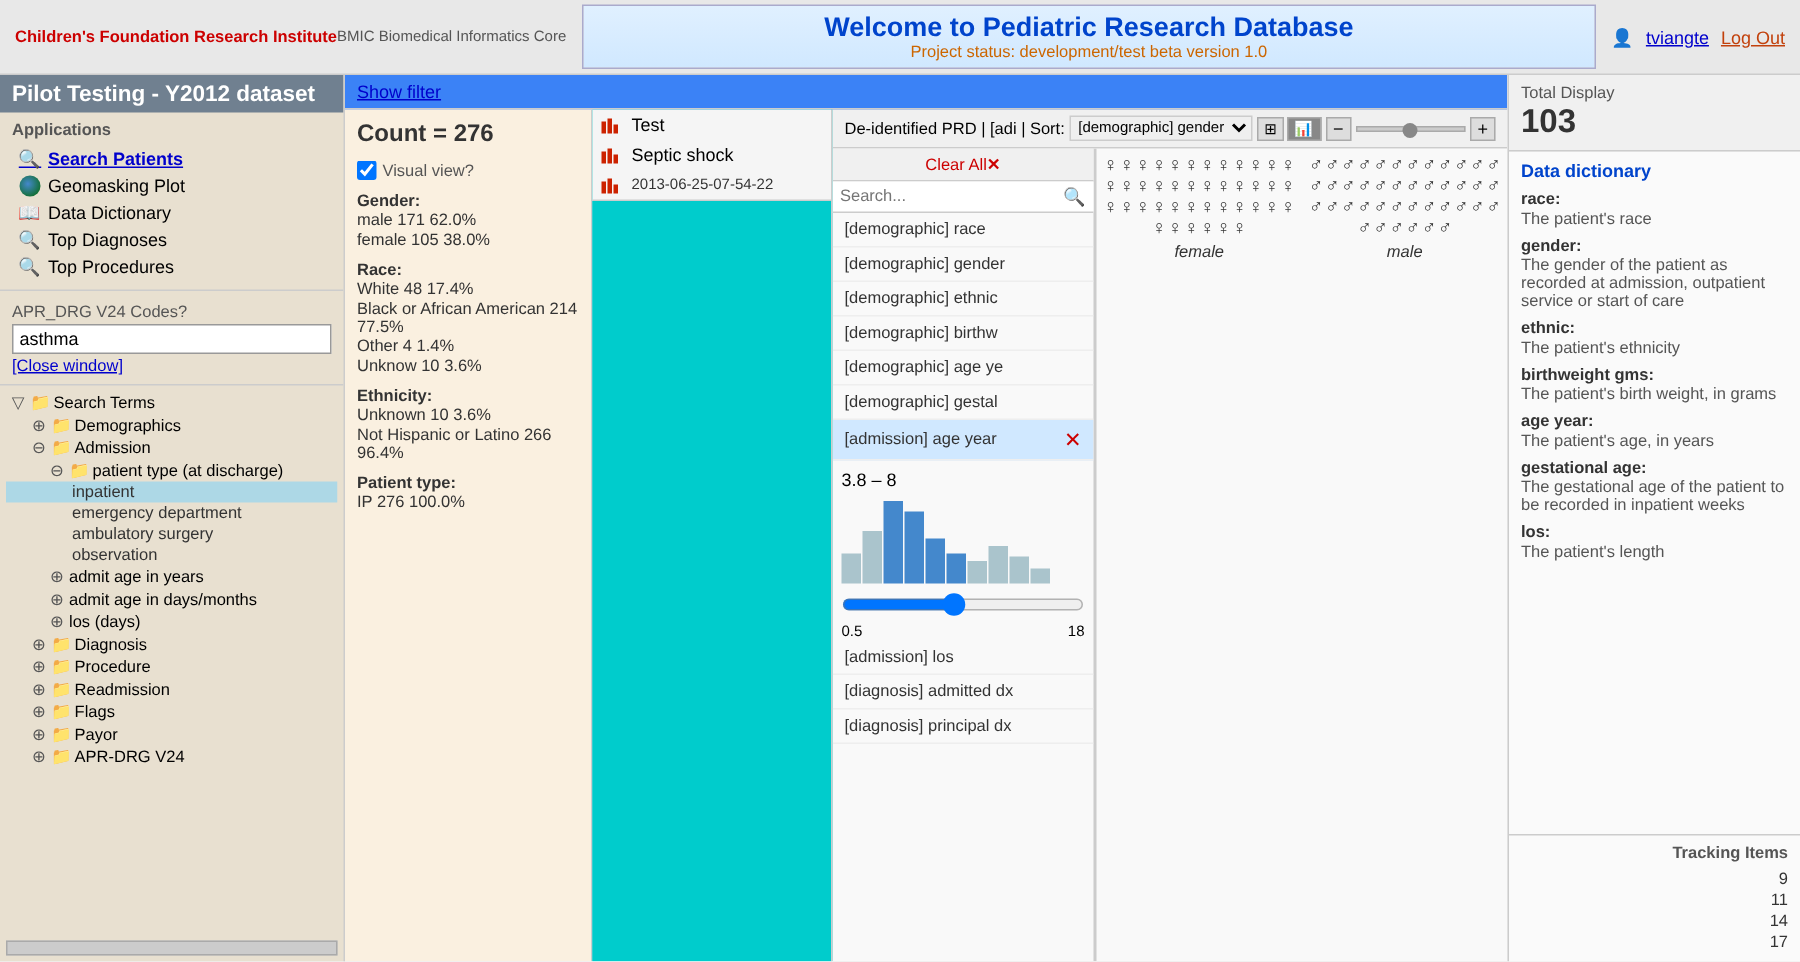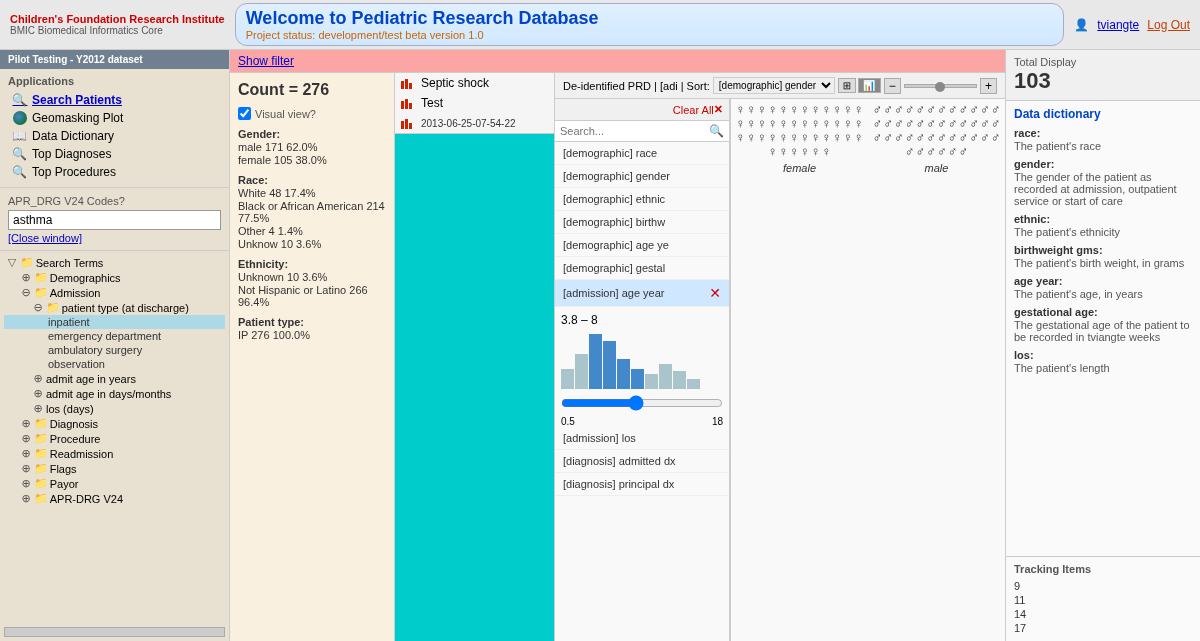--- a/index.html
+++ b/index.html
@@ -1,35 +1,35 @@
 <!DOCTYPE html>
 <html><head>
   <meta charset="utf-8">
   <style>
     * { box-sizing: border-box; margin: 0; padding: 0; }
     body { font-family: Arial, sans-serif; font-size: 12px; background: #f0f0f0; overflow: hidden; width: 1200px; height: 641px; }
 
     
     #header { display: flex; align-items: center; background: #e8e8e8; border-bottom: 1px solid #ccc; height: 50px; padding: 0 10px; }
-    #logo-area { display: flex; flex-direction: column; font-size: 10px; color: #333; min-width: 200px; }
+    #logo-area { display: flex; flex-direction: row; font-size: 10px; color: #333; min-width: 200px; }
     #logo-area .org-name { font-weight: bold; color: #cc0000; font-size: 11px; }
     #logo-area .sub-name { color: #555; }
-    #center-header { flex: 1; text-align: left; background: linear-gradient(to bottom, #e0f0ff, #d0e8ff); border: 1px solid #aac; border-radius: 12px; padding: 4px 10px; margin: 0 10px; }
+    #center-header { flex: 1; text-align: center; background: linear-gradient(to bottom, #e0f0ff, #d0e8ff); border: 1px solid #aac; border-radius: 0; padding: 4px 10px; margin: 0 10px; }
     #center-header .title { font-size: 18px; color: #0044cc; font-weight: bold; }
     #center-header .subtitle { font-size: 11px; color: #cc6600; }
     #user-area { display: flex; align-items: center; gap: 8px; font-size: 12px; }
     #user-area .username { color: #0000cc; text-decoration: underline; cursor: pointer; }
     #user-area .logout { color: #c2410c; text-decoration: underline; cursor: pointer; }
 
     
     #main { display: flex; height: 591px; }
 
     
     #sidebar { width: 230px; background: #e8e0d0; border-right: 1px solid #ccc; display: flex; flex-direction: column; overflow: hidden; }
-    #pilot-bar { background: #708090; color: white; padding: 4px 8px; font-size: 10px; font-weight: bold; }
+    #pilot-bar { background: #708090; color: white; padding: 4px 8px; font-size: 15px; font-weight: bold; }
     #nav-section { padding: 6px 8px; border-bottom: 1px solid #ccc; }
     #nav-section .section-title { font-size: 11px; color: #555; margin-bottom: 4px; font-weight: bold; }
     .nav-item { display: flex; align-items: center; gap: 4px; padding: 2px 4px; cursor: pointer; font-size: 12px; }
     .nav-item .nav-icon { width: 16px; height: 14px; display: inline-flex; align-items: center; justify-content: center; }
     .nav-item.active { font-weight: bold; color: #0000cc; text-decoration: underline; }
 
     #drg-section { padding: 6px 8px; border-bottom: 1px solid #ccc; }
     #drg-section label { font-size: 11px; color: #555; }
     #drg-input { width: 100%; border: 1px solid #999; padding: 2px 4px; font-size: 12px; background: white; margin-top: 2px; }
     #close-window { color: #0000cc; text-decoration: underline; cursor: pointer; font-size: 11px; margin-top: 2px; display: block; }
@@ -38,21 +38,21 @@
     .tree-container { flex: 1; overflow-y: auto; overflow-x: hidden; }
     .tree-item { display: flex; align-items: center; gap: 2px; padding: 1px 2px; cursor: pointer; font-size: 11px; white-space: nowrap; }
     .tree-item .expand-icon { width: 12px; text-align: center; color: #555; }
     .tree-leaf { padding-left: 8px; color: #333; text-align: right; }
     .tree-leaf.selected { background: #add8e6; }
     .tree-hscroll { display: flex; align-items: center; gap: 2px; margin-top: 2px; }
     .tree-hscroll-track { flex: 1; height: 10px; background: #ccc; border: 1px solid #aaa; }
 
     
     #center { flex: 1; display: flex; flex-direction: column; overflow: hidden; }
-    #filter-bar { padding: 4px 8px; background: #fca5a5; border-bottom: 1px solid #ccc; }
+    #filter-bar { padding: 4px 8px; background: #3b82f6; border-bottom: 1px solid #ccc; }
     #filter-bar a { color: #0000cc; text-decoration: underline; cursor: pointer; font-size: 12px; }
 
     #content-area { flex: 1; display: flex; overflow: hidden; }
 
     
     #stats-panel { width: 165px; background: #faf0e0; border-right: 1px solid #ccc; padding: 8px; overflow-y: auto; }
     #stats-panel .count-title { font-size: 16px; font-weight: bold; color: #333; margin-bottom: 8px; }
     .visual-check { display: flex; align-items: center; gap: 4px; margin-bottom: 8px; font-size: 11px; color: #555; }
     .visual-check input { margin: 0; }
     .stats-group { margin-bottom: 8px; font-size: 11px; }
@@ -64,21 +64,21 @@
     #chart-panel-header { background: #f5f5f5; border-bottom: 1px solid #ccc; }
     .chart-item { display: flex; align-items: center; gap: 4px; padding: 3px 6px; cursor: pointer; font-size: 12px; }
     .chart-icon { width: 16px; height: 14px; display: flex; align-items: center; }
     .bar-icon { display: flex; gap: 1px; align-items: flex-end; height: 12px; }
     .bar-icon span { background: #cc2200; display: block; width: 3px; }
     .chart-date { color: #333; font-size: 10px; }
     .chart-body { flex: 1; background: #00cccc; }
 
     
     #variable-panel { width: 175px; border-right: 1px solid #ccc; display: flex; flex-direction: column; background: #f9f9f9; }
-    #variable-panel-header { display: flex; justify-content: flex-end; align-items: center; padding: 4px 6px; border-bottom: 1px solid #ccc; background: #f0f0f0; font-size: 11px; }
+    #variable-panel-header { display: flex; justify-content: center; align-items: center; padding: 4px 6px; border-bottom: 1px solid #ccc; background: #f0f0f0; font-size: 11px; }
     #variable-search { display: flex; align-items: center; padding: 3px 5px; border-bottom: 1px solid #ccc; background: white; }
     #variable-search input { flex: 1; border: none; outline: none; font-size: 11px; }
     #variable-search .search-icon { color: #888; }
     .variable-list { flex: 1; overflow-y: auto; }
     .variable-item { padding: 5px 8px; border-bottom: 1px solid #eee; cursor: pointer; font-size: 11px; color: #333; display: flex; align-items: center; justify-content: space-between; }
     .variable-item.selected { background: #d0e8ff; }
     .variable-item .remove-btn { color: #cc0000; cursor: pointer; font-size: 14px; }
     #histogram { display: flex; align-items: flex-end; gap: 1px; height: 60px; margin-bottom: 4px; }
 
     
@@ -99,21 +99,21 @@
     
     #right-panel { width: 195px; background: #fafafa; border-left: 1px solid #ccc; display: flex; flex-direction: column; overflow: hidden; }
     #total-display { padding: 6px 8px; border-bottom: 1px solid #ccc; background: #f0f0f0; }
     #total-display .total-label { font-size: 11px; color: #555; }
     #total-display .total-num { font-size: 22px; font-weight: bold; color: #333; }
     #data-dict { padding: 6px 8px; flex: 1; overflow-y: auto; border-bottom: 1px solid #ccc; }
     #data-dict .dict-title { font-size: 12px; font-weight: bold; margin-bottom: 6px; color: #0044cc; }
     .dict-entry { margin-bottom: 6px; font-size: 11px; }
     .dict-entry .term { font-weight: bold; color: #333; }
     .dict-entry .definition { color: #555; margin-top: 1px; }
-    #tracking-section { padding: 6px 8px; overflow-y: auto; max-height: 120px; }
+    #tracking-section { padding: 6px 8px; overflow-y: auto; max-height: 120px; text-align: right; }
     #tracking-section .track-title { font-size: 11px; font-weight: bold; color: #555; margin-bottom: 4px; }
     .track-item { font-size: 11px; color: #333; padding: 1px 0; }
 
     
     ::-webkit-scrollbar { width: 8px; height: 8px; }
     ::-webkit-scrollbar-track { background: #f0f0f0; }
     ::-webkit-scrollbar-thumb { background: #aaa; border-radius: 4px; }
 
     .globe-icon { display: inline-block; width: 14px; height: 14px; border-radius: 50%; background: radial-gradient(circle at 40% 40%, #4488cc, #006600); }
   </style>
@@ -313,31 +313,31 @@
       <div id="chart-panel">
         <div id="chart-panel-header">
           <div class="chart-item">
             <span class="chart-icon">
               <div class="bar-icon">
                   <span style="height:8px;"></span>
                   <span style="height:10px;"></span>
                   <span style="height:6px;"></span>
                 </div>
             </span>
-            <span>Septic shock</span>
+            <span>Test</span>
           </div>
           <div class="chart-item">
             <span class="chart-icon">
               <div class="bar-icon">
                   <span style="height:8px;"></span>
                   <span style="height:10px;"></span>
                   <span style="height:6px;"></span>
                 </div>
             </span>
-            <span>Test</span>
+            <span>Septic shock</span>
           </div>
           <div class="chart-item">
             <span class="chart-icon">
               <div class="bar-icon">
                   <span style="height:8px;"></span>
                   <span style="height:10px;"></span>
                   <span style="height:6px;"></span>
                 </div>
             </span>
             <span class="chart-date">2013-06-25-07-54-22</span>
@@ -564,21 +564,21 @@
       <div class="dict-entry">
         <div class="term">birthweight gms:</div>
         <div class="definition">The patient's birth weight, in grams</div>
       </div>
       <div class="dict-entry">
         <div class="term">age year:</div>
         <div class="definition">The patient's age, in years</div>
       </div>
       <div class="dict-entry">
         <div class="term">gestational age:</div>
-        <div class="definition">The gestational age of the patient to be recorded in tviangte weeks</div>
+        <div class="definition">The gestational age of the patient to be recorded in inpatient weeks</div>
       </div>
       <div class="dict-entry">
         <div class="term">los:</div>
         <div class="definition">The patient's length</div>
       </div>
     </div>
     <div id="tracking-section">
       <div class="track-title">Tracking Items</div>
       <div class="track-item">9</div>
       <div class="track-item">11</div>

